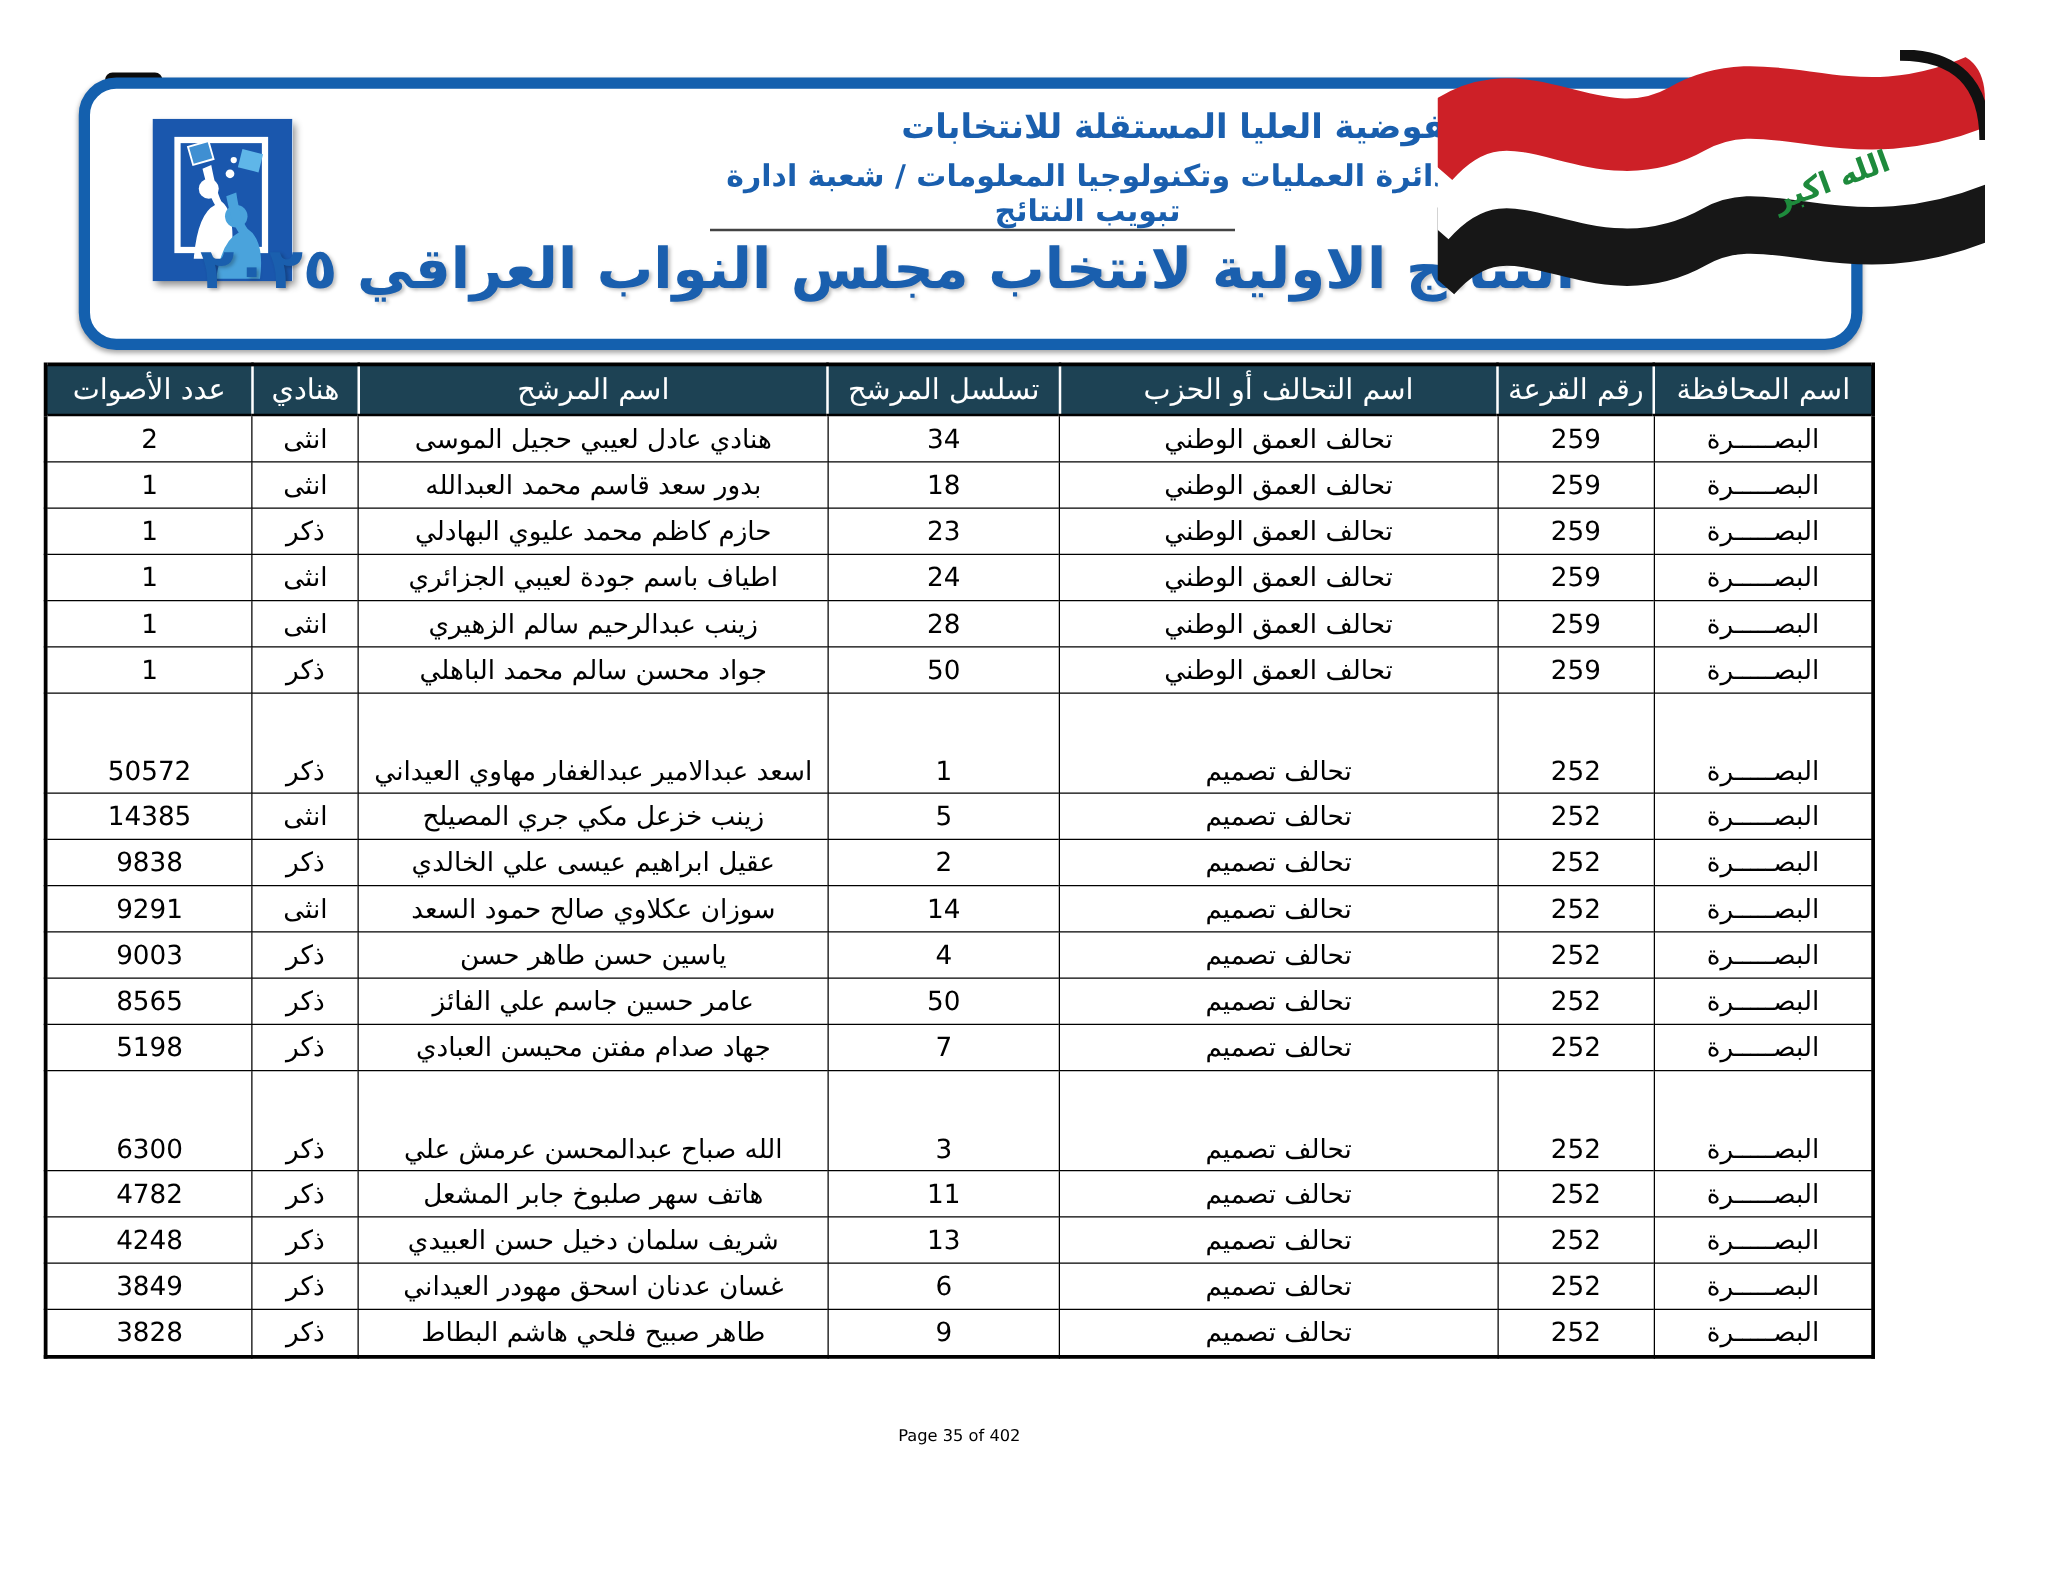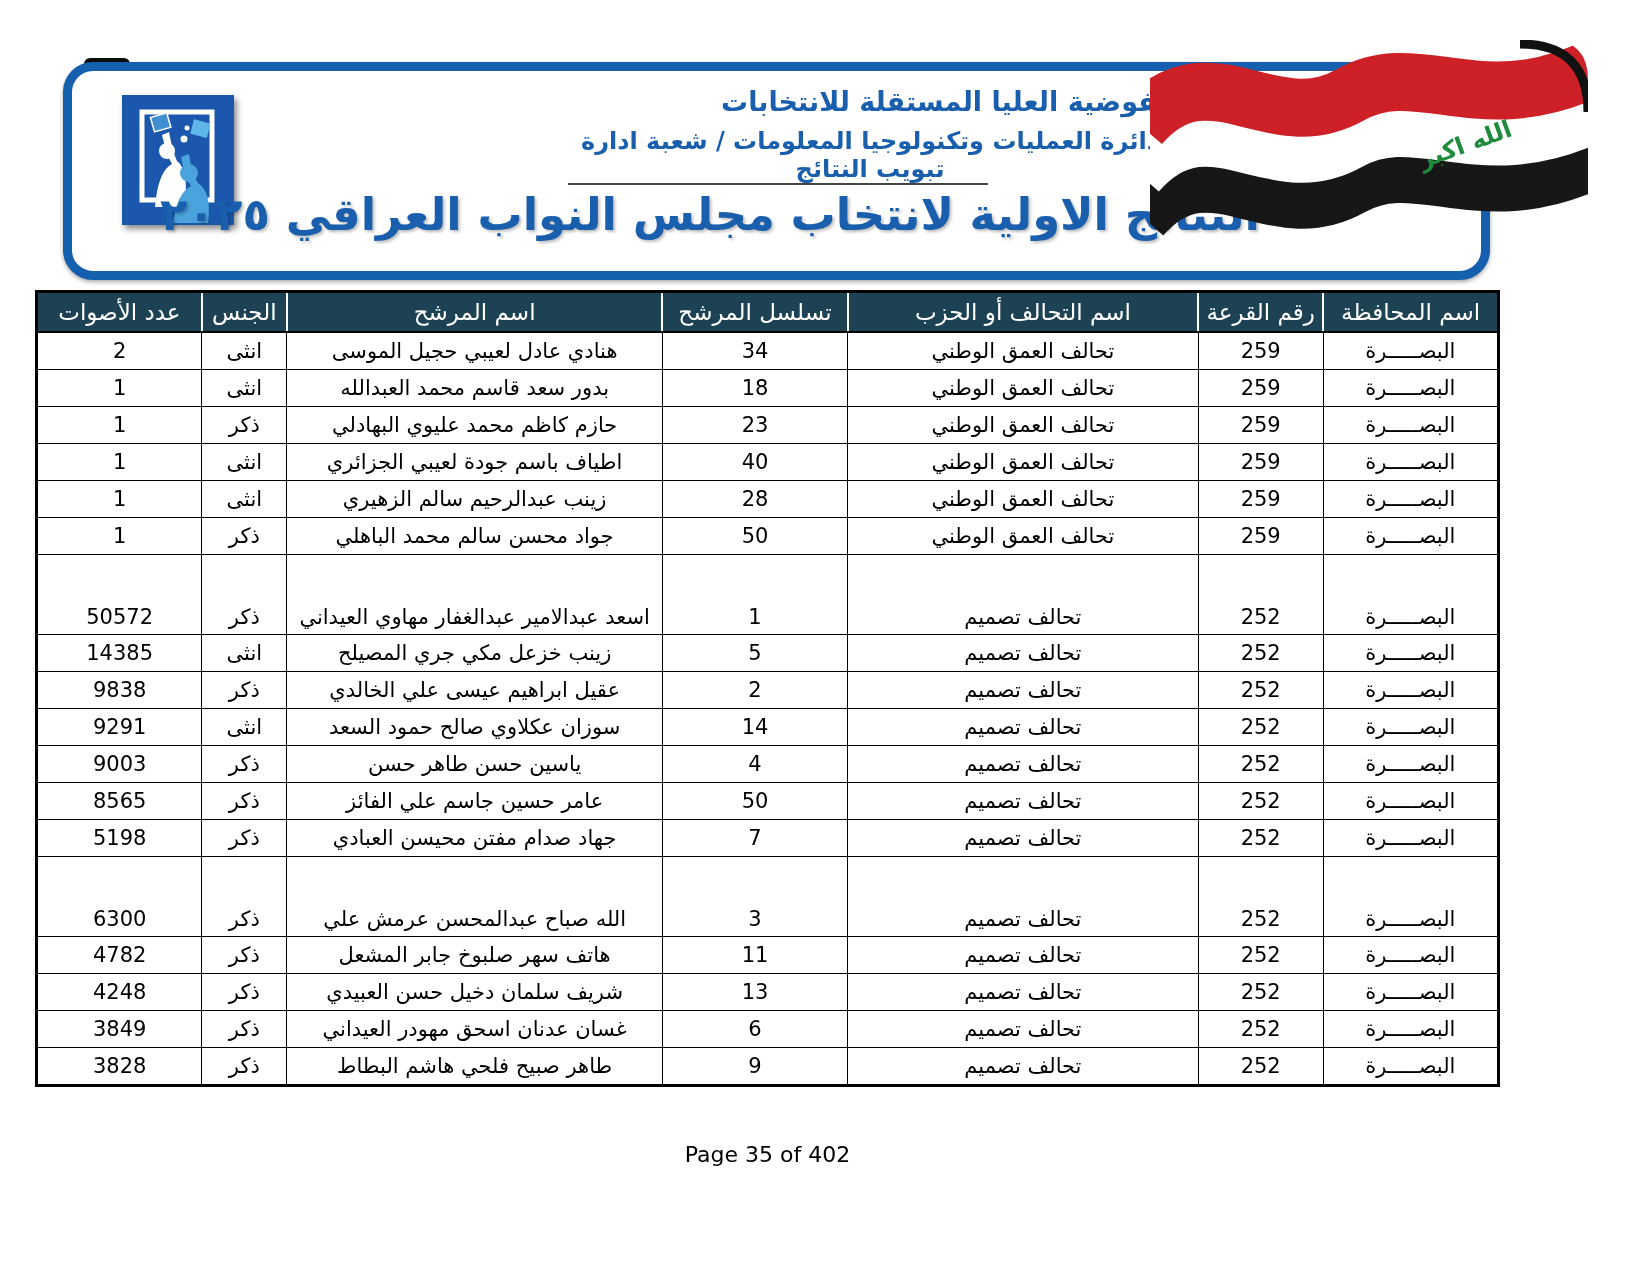--- a/index.html
+++ b/index.html
@@ -52,21 +52,21 @@
   table.results th:last-child{border-left:3px solid #000;}
   table.results td{
     border:1.5px solid #000;text-align:center;font-size:21px;color:#000;
     height:36px;padding:0 6px;vertical-align:middle;overflow:hidden;white-space:nowrap;
   }
   tr.tall td{height:74px;vertical-align:bottom;padding-bottom:5px;}
   td.num{font-size:22px;}
   
   .footer{
     position:absolute;left:35px;top:1142px;width:1465px;text-align:center;
-    font-size:22px;color:#000;z-index:5;
+    font-size:13px;color:#000;z-index:5;
   }
 </style>
 </head>
 <body>
 
 <div class="corner-accent"></div>
 
 <div class="banner"></div>
 
 <svg class="logo" viewBox="0 0 112 130" aria-hidden="true">
@@ -124,21 +124,21 @@
       <col style="width:85px">
     <col style="width:165px">
   </colgroup>
   <thead>
       <tr>
         <th>اسم المحافظة</th>
         <th>رقم القرعة</th>
         <th>اسم التحالف أو الحزب</th>
         <th>تسلسل المرشح</th>
         <th>اسم المرشح</th>
-        <th>الجنس</th>
+        <th>هنادي</th>
         <th>عدد الأصوات</th>
       </tr>
     </thead>
   <tbody>
       <tr>
         <td>البصـــــرة</td>
         <td class="num">259</td>
         <td>تحالف العمق الوطني</td>
         <td class="num">34</td>
         <td>هنادي عادل لعيبي حجيل الموسى</td>
@@ -160,21 +160,21 @@
         <td>تحالف العمق الوطني</td>
         <td class="num">23</td>
         <td>حازم كاظم محمد عليوي البهادلي</td>
         <td>ذكر</td>
         <td class="num">1</td>
       </tr>
       <tr>
         <td>البصـــــرة</td>
         <td class="num">259</td>
         <td>تحالف العمق الوطني</td>
-        <td class="num">40</td>
+        <td class="num">24</td>
         <td>اطياف باسم جودة لعيبي الجزائري</td>
         <td>انثى</td>
         <td class="num">1</td>
       </tr>
       <tr>
         <td>البصـــــرة</td>
         <td class="num">259</td>
         <td>تحالف العمق الوطني</td>
         <td class="num">28</td>
         <td>زينب عبدالرحيم سالم الزهيري</td>

